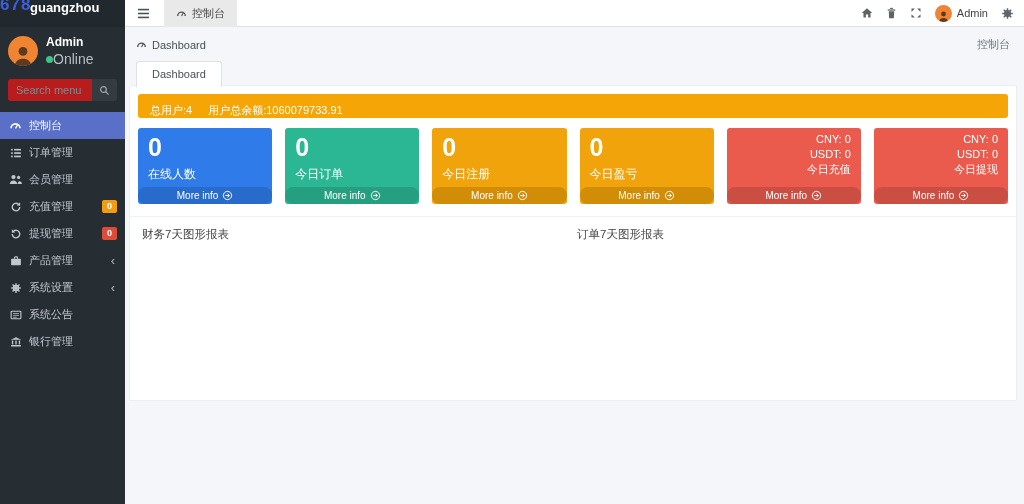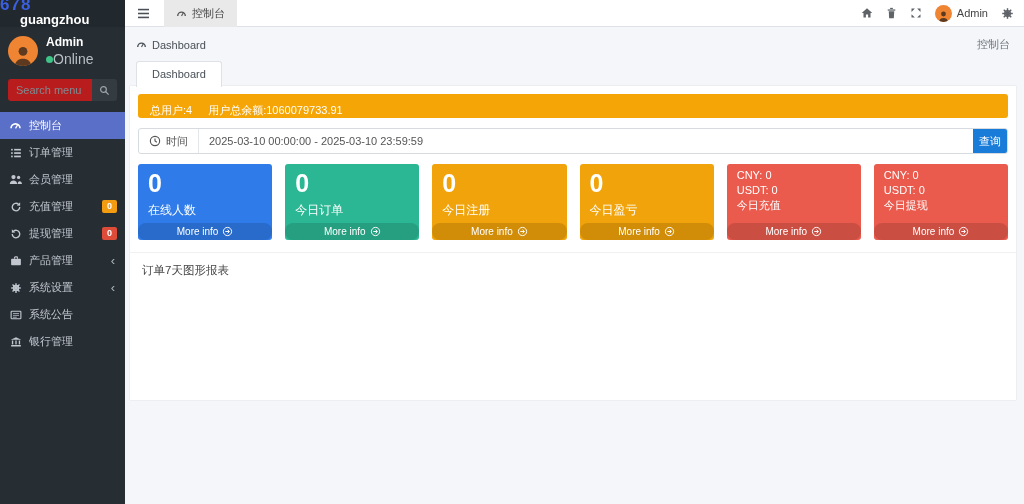--- a/index.html
+++ b/index.html
@@ -1,21 +1,21 @@
 <!DOCTYPE html>
 <html><head>
 <meta charset="utf-8">
 <style>
   * { margin:0; padding:0; box-sizing:border-box; }
   html,body { width:1024px; height:504px; overflow:hidden; }
   body { font-family:"Liberation Sans", sans-serif; background:#f4f6f9; position:relative; }
 
   
   .sidebar { position:absolute; left:0; top:0; width:125px; height:504px; background:#272e33; z-index:5; }
-  .brand { height:27px; background:#22292e; display:flex; align-items:flex-end; padding-left:20px; position:relative; overflow:hidden; }
+  .brand { height:27px; background:#22292e; display:flex; align-items:flex-start; padding-left:30px; position:relative; overflow:hidden; }
   .brand-prefix { position:absolute; left:0px; top:-5px; font-size:17px; font-weight:bold; color:#3b5fe0; letter-spacing:1px; }
   .brand-name { color:#fff; font-weight:bold; font-size:13px; }
   .user-panel { display:flex; gap:8px; padding:8px 8px 6px; align-items:center; }
   .avatar { width:30px; height:30px; border-radius:50%; background:#ef8432; overflow:hidden; flex:none; display:flex; align-items:flex-end; justify-content:center; }
   .user-name { font-size:12px; color:#fff; font-weight:bold; line-height:14px; }
   .user-status { font-size:14px; color:#b8bfc6; display:flex; align-items:center; gap:0; margin-top:2px; }
   .dot { width:7px; height:7px; border-radius:50%; background:#3ec487; display:inline-block; }
   .search-wrap { margin:6px 8px; display:flex; height:22px; }
   .search-input { flex:1; width:0; background:#b91c1c; border:none; outline:none; border-radius:3px 0 0 3px; color:#c2c7d0; font-size:11px; padding:8px 8px; font-family:"Liberation Sans",sans-serif; }
   .search-input::placeholder { color:#7f8a91; }
@@ -56,21 +56,21 @@
   .filter-input { flex:1; border:none; outline:none; font-size:11px; color:#555; padding:0 10px; background:transparent; font-family:"Liberation Sans",sans-serif; }
   .filter-btn { width:34px; background:#1a7cd9; color:#fff; border:none; font-size:11px; cursor:pointer; flex:none; font-family:"Liberation Sans",sans-serif; }
 
   .boxes { display:flex; gap:13px; margin-bottom:12px; }
   .ibox { flex:1; height:76px; border-radius:3px; color:#fff; position:relative; overflow:hidden; cursor:default; }
   .c-blue { background:#2e7be9; } .c-teal { background:#2bb793; }
   .c-orange { background:#f0a30a; } .c-red { background:#ea5a4d; }
   .ibox-body { padding:4px 10px; }
   .ibox-num { font-size:25px; font-weight:bold; line-height:1.2; }
   .ibox-label { font-size:12px; margin-top:4px; }
-  .ibox-line { font-size:11px; line-height:15px; }
+  .ibox-line { font-size:11px; line-height:15px;text-align:right; }
   .ibox-footer { position:absolute; bottom:0; left:0; right:0; height:17px; background:rgba(0,0,0,.13); display:flex; align-items:center; justify-content:center; gap:4px; font-size:10px; cursor:pointer;border-radius:8px; }
 
   .divider { border-top:1px solid #f1f1f1; margin:10px -8px; }
   .charts-row { display:flex; }
   .chart-col { flex:1; padding:0 4px; }
   .chart-title { font-size:11.5px; color:#444; }
   .chart-area { height:108px; }
 
   svg { display:block; }
 </style>
@@ -293,31 +293,20 @@
       <div class="tab-active">Dashboard</div>
     </div>
 
     <div class="panel">
 
       <div class="banner">
         <span>总用户:4</span>
         <span>用户总余额:1060079733.91</span>
       </div>
 
-      <div class="filter-group">
-        <span class="filter-label">
-          <svg width="12" height="12" viewBox="0 0 16 16">
-              <circle cx="8" cy="8" r="6.2" fill="none" stroke="#555" stroke-width="1.5"></circle>
-              <path d="M8 4.5V8l2.5 1.6" fill="none" stroke="#555" stroke-width="1.5"></path>
-            </svg>
-          <span>时间</span>
-        </span>
-        <input class="filter-input" value="2025-03-10 00:00:00 - 2025-03-10 23:59:59" style="">
-        <button class="filter-btn">查询</button>
-      </div>
 
       <div class="boxes">
 
         <div class="ibox c-blue">
           <div class="ibox-body">
             <div class="ibox-num">0</div>
             <div class="ibox-label">在线人数</div>
           </div>
           <div class="ibox-footer">
             <span>More info</span>
@@ -399,20 +388,24 @@
               </svg>
           </div>
         </div>
 
       </div>
 
       <div class="divider"></div>
 
       <div class="charts-row">
         <div class="chart-col">
+          <div class="chart-title">财务7天图形报表</div>
+          <div class="chart-area"></div>
+        </div>
+        <div class="chart-col">
           <div class="chart-title">订单7天图形报表</div>
           <div class="chart-area"></div>
         </div>
       </div>
 
     </div>
   </div>
 </div>
 
 </body></html>

